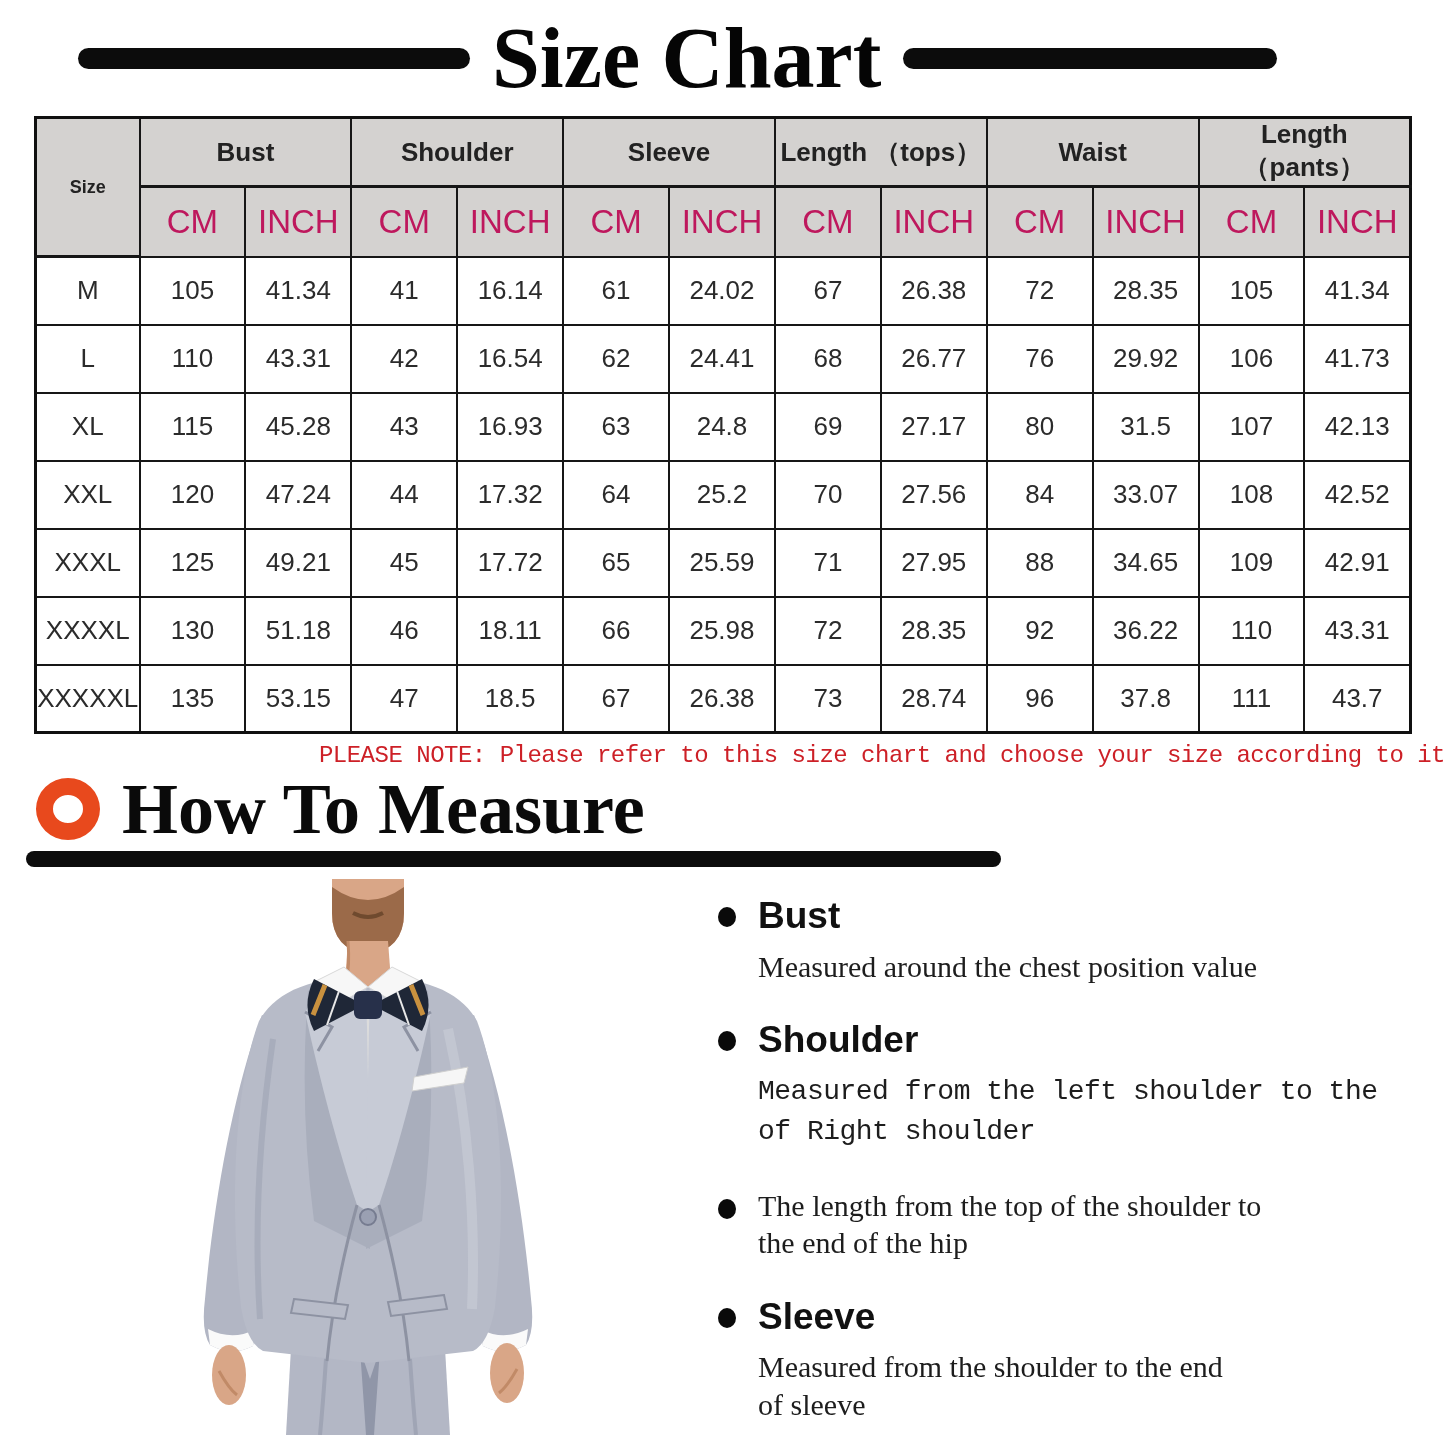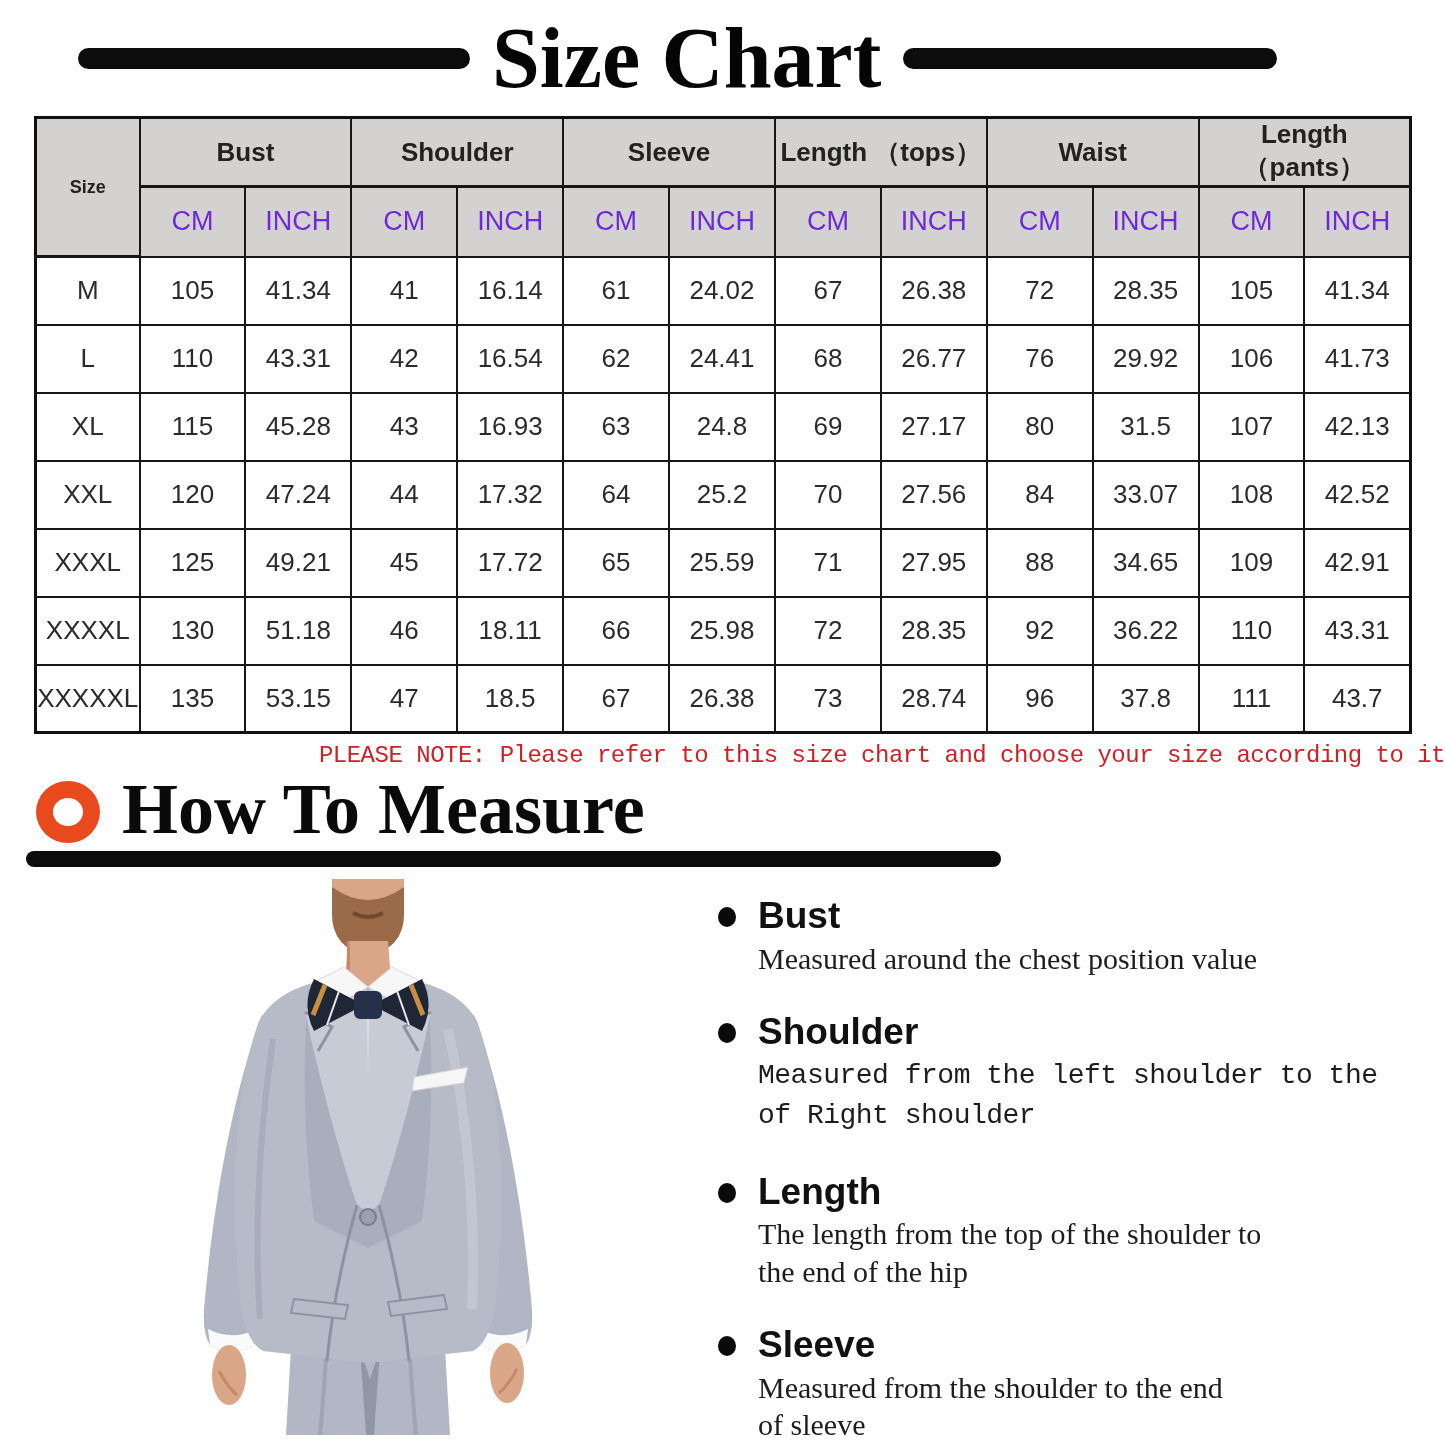--- a/index.html
+++ b/index.html
@@ -27,33 +27,33 @@
     border:3px solid #101010;
   }
   .size-table col.c-size { width:104px; }
   .size-table th, .size-table td {
     border:2px solid #161616; text-align:center; vertical-align:middle;
     padding:0; overflow:hidden;
   }
   .size-table thead th { background:#d4d2d0; color:#222; }
   .size-table th.corner { font-size:18px; font-weight:700; }
   .size-table th.group  { font-size:26px; font-weight:700; height:62px; }
-  .size-table th.unit   { font-size:27px; font-weight:400; height:70px; color:#6d28d9; }
+  .size-table th.unit   { font-size:33px; font-weight:400; height:70px; color:#be185d; }
   .size-table thead tr:first-child th { border-bottom-width:3px; }
   .size-table tbody td  { font-size:26px; font-weight:400; height:68px; color:#2b2b2b; background:#fff; }
 
   
   .note {
     margin:8px 0 0 110px;
     font-family:"Liberation Mono", monospace;
     font-size:24px; letter-spacing:-0.5px; color:#cd2027; white-space:nowrap;text-align:right;
   }
 
   
-  .htm-row { display:flex; align-items:flex-end; margin:6px 0 0 36px; height:68px; }
+  .htm-row { display:flex; align-items:center; margin:6px 0 0 36px; height:68px; }
   .ring-icon {
     width:64px; height:62px; border:17px solid #e8491d; border-radius:50%;
     flex:none; background:#fff;
   }
   .htm-title {
     font-family:"Liberation Serif", serif; font-weight:700;
     font-size:72px; line-height:68px; margin:0 0 0 22px; color:#0a0a0a;
     white-space:nowrap;
   }
   .htm-bar {
@@ -65,21 +65,21 @@
   .content { display:flex; margin-top:4px; }
   .suit-wrap { width:700px; flex:none; padding:8px 0 0 48px; }
   .measure-list { flex:none; width:720px; padding:24px 0 0 10px; }
 
   .m-item { position:relative; padding-left:48px; margin-bottom:34px; }
   .m-bullet {
     position:absolute; left:8px; top:12px; width:18px; height:20px;
     background:#0a0a0a; border-radius:50%;
   }
   .m-label { font-size:37px; font-weight:700; color:#111; line-height:1.15; }
-  .m-desc  { font-size:30px; color:#1d1d1d; line-height:1.25; white-space:pre-line; margin-top:2px; }
+  .m-desc  { font-size:30px; color:#1d1d1d; line-height:1.25; white-space:pre-line; margin-top:10px; }
   .m-desc.serif { font-family:"Liberation Serif", serif; }
   .m-desc.mono  { font-family:"Liberation Mono", monospace; font-size:28px; line-height:1.45; letter-spacing:-0.5px; }
 </style>
 </head>
 <body>
 
 <div class="page">
 
   <header class="title-row">
     <div class="hbar left"></div>
@@ -328,21 +328,20 @@
           <div class="m-desc serif">Measured around the chest position value</div>
         </div>
         <div class="m-item">
           <span class="m-bullet"></span>
           <div class="m-label">Shoulder</div>
           <div class="m-desc mono">Measured from the left shoulder to the
 of Right shoulder</div>
         </div>
         <div class="m-item">
           <span class="m-bullet"></span>
-          <div class="m-label">Length</div>
           <div class="m-desc serif">The length from the top of the shoulder to
 the end of the hip</div>
         </div>
         <div class="m-item">
           <span class="m-bullet"></span>
           <div class="m-label">Sleeve</div>
           <div class="m-desc serif">Measured from the shoulder to the end
 of sleeve</div>
         </div>
       </div>

